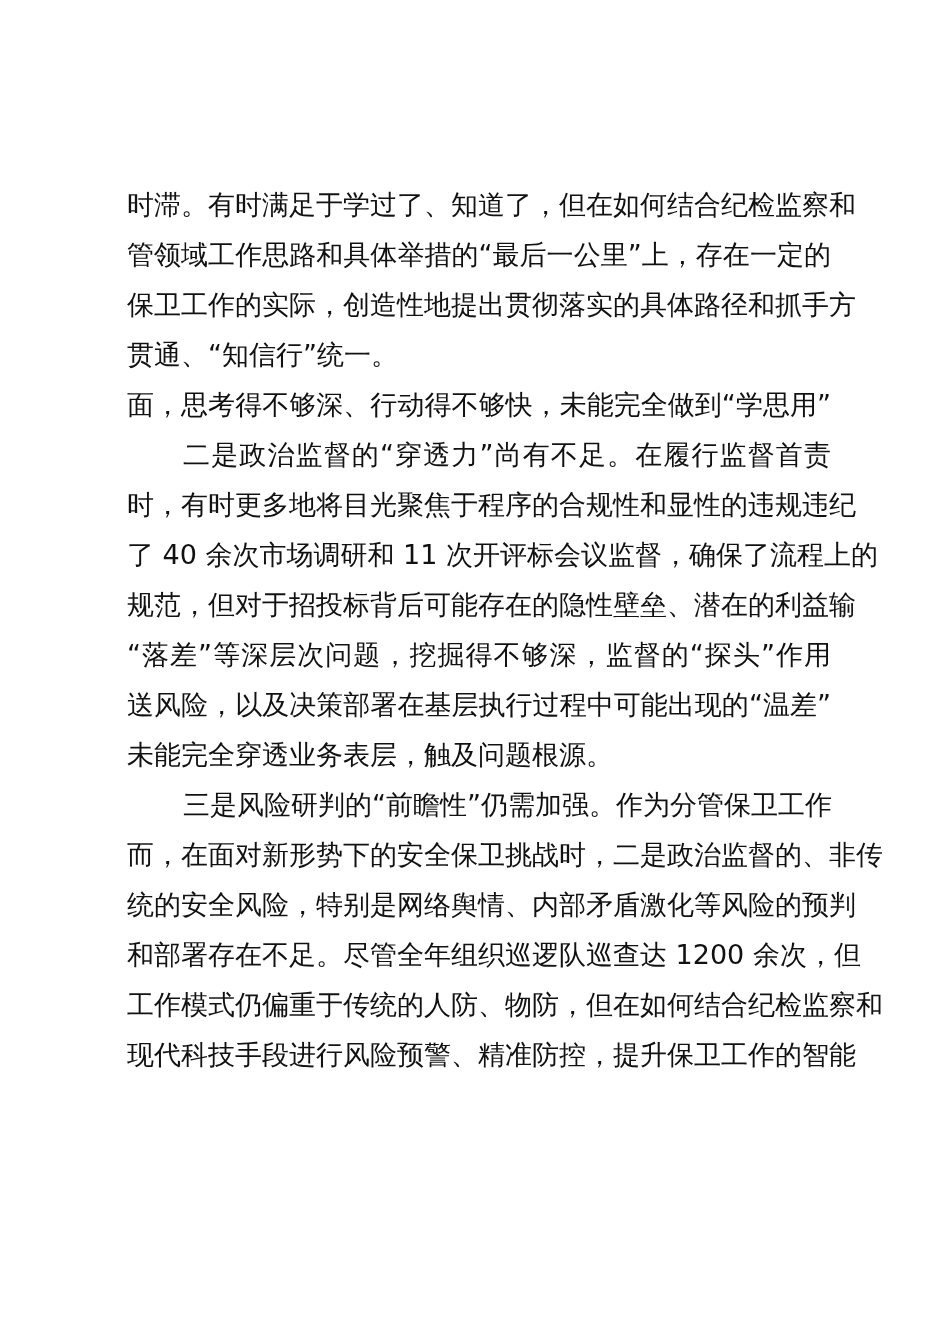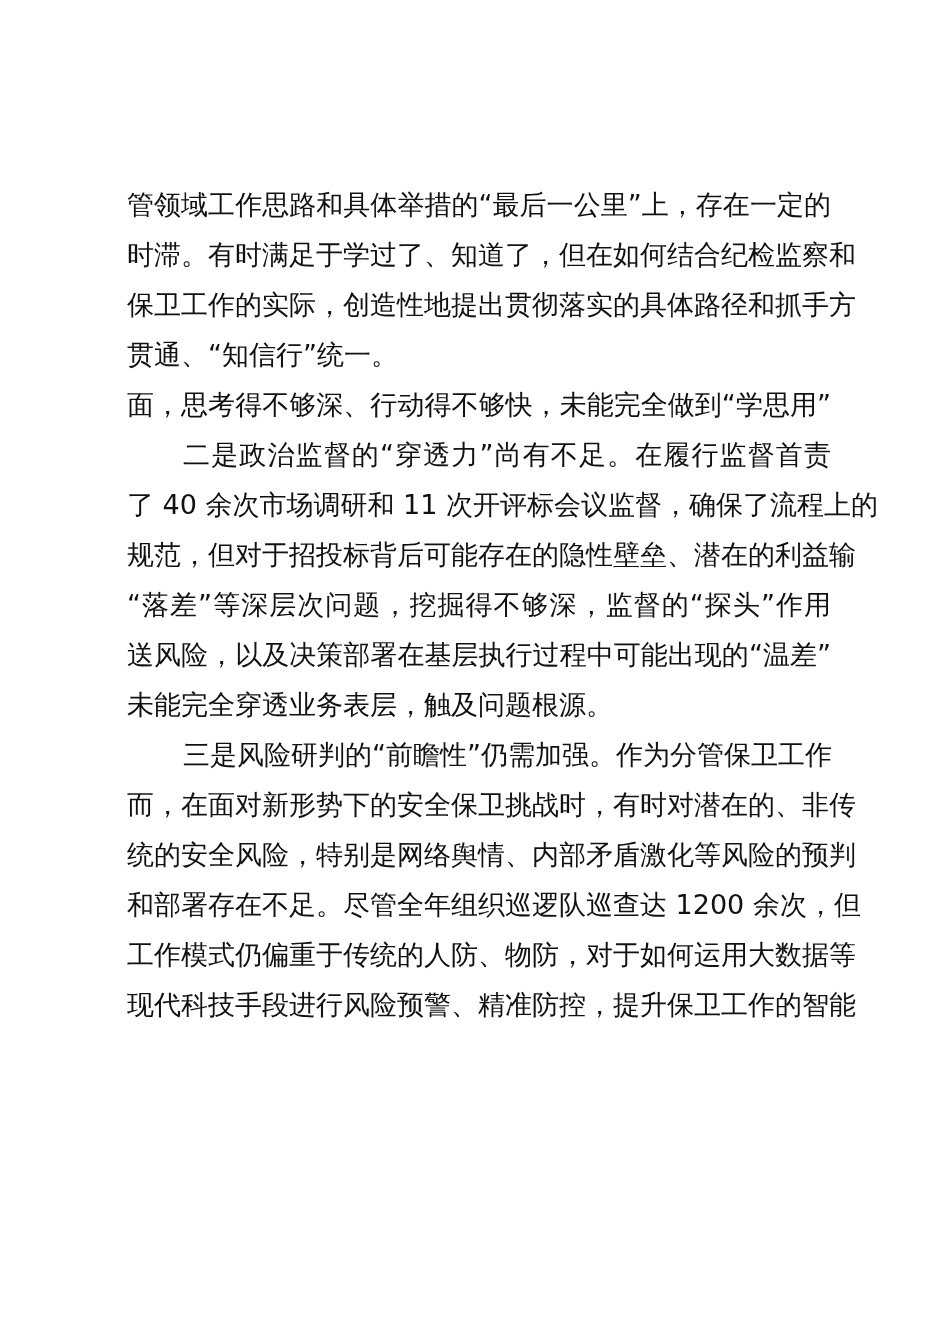--- a/index.html
+++ b/index.html
@@ -46,39 +46,40 @@
       padding-left: 56px;
     }
   </style>
 </head>
 <body>
 
 <div class="page">
   <div class="content">
 
     <div>
+      <span class="line">时滞。有时满足于学过了、知道了，但在如何结合纪检监察和</span>
       <span class="line">管领域工作思路和具体举措的“最后一公里”上，存在一定的</span>
-      <span class="line">时滞。有时满足于学过了、知道了，但在如何结合纪检监察和</span>
       <span class="line">保卫工作的实际，创造性地提出贯彻落实的具体路径和抓手方</span>
       <span class="line last">贯通、“知信行”统一。</span>
       <span class="line">面，思考得不够深、行动得不够快，未能完全做到“学思用”</span>
     </div>
 
     <div>
       <span class="line indent">二是政治监督的“穿透力”尚有不足。在履行监督首责</span>
+      <span class="line">时，有时更多地将目光聚焦于程序的合规性和显性的违规违纪</span>
       <span class="line">了 40 余次市场调研和 11 次开评标会议监督，确保了流程上的</span>
       <span class="line">规范，但对于招投标背后可能存在的隐性壁垒、潜在的利益输</span>
       <span class="line">“落差”等深层次问题，挖掘得不够深，监督的“探头”作用</span>
       <span class="line">送风险，以及决策部署在基层执行过程中可能出现的“温差”</span>
       <span class="line last">未能完全穿透业务表层，触及问题根源。</span>
     </div>
 
     <div>
       <span class="line indent">三是风险研判的“前瞻性”仍需加强。作为分管保卫工作</span>
-      <span class="line">而，在面对新形势下的安全保卫挑战时，有时对潜在的、非传</span>
+      <span class="line">而，在面对新形势下的安全保卫挑战时，二是政治监督的、非传</span>
       <span class="line">统的安全风险，特别是网络舆情、内部矛盾激化等风险的预判</span>
       <span class="line">和部署存在不足。尽管全年组织巡逻队巡查达 1200 余次，但</span>
-      <span class="line">工作模式仍偏重于传统的人防、物防，对于如何运用大数据等</span>
+      <span class="line">工作模式仍偏重于传统的人防、物防，但在如何结合纪检监察和</span>
       <span class="line">现代科技手段进行风险预警、精准防控，提升保卫工作的智能</span>
     </div>
 
   </div>
 </div>
 
 </body></html>

